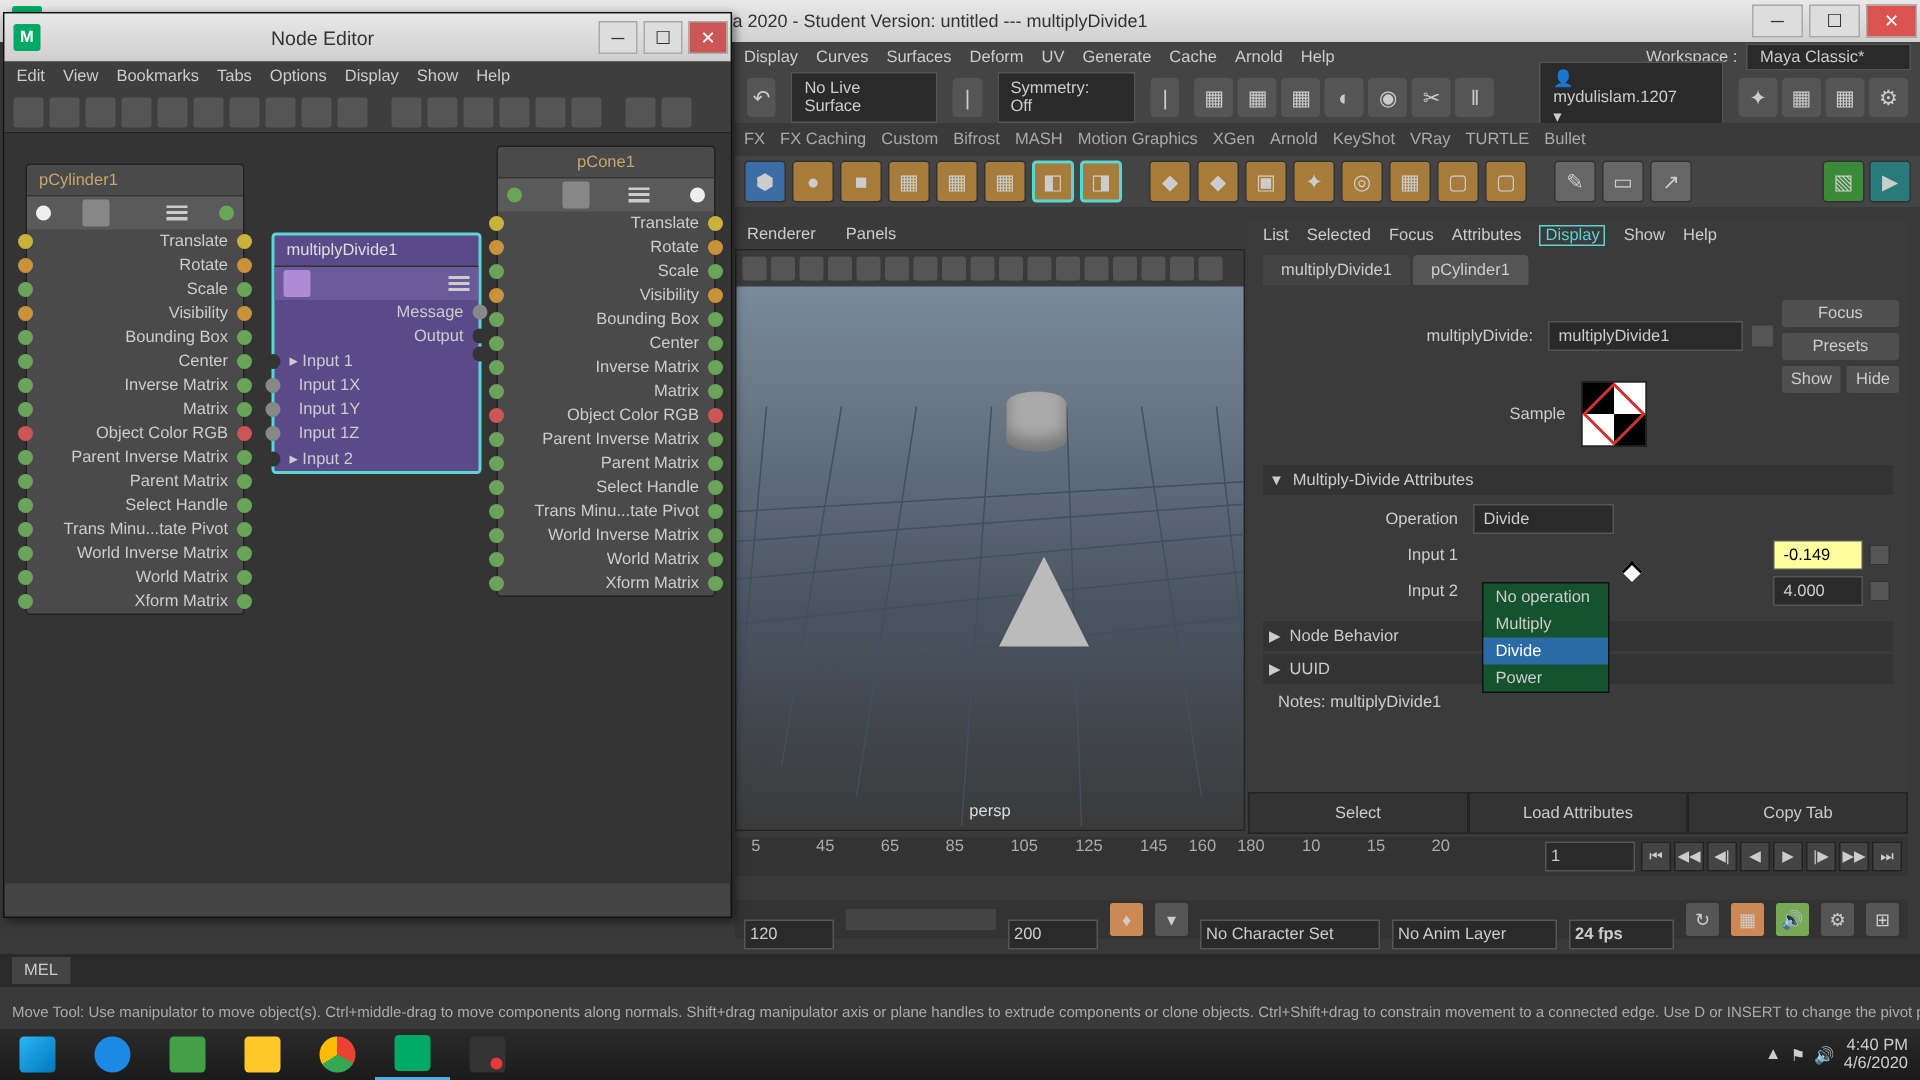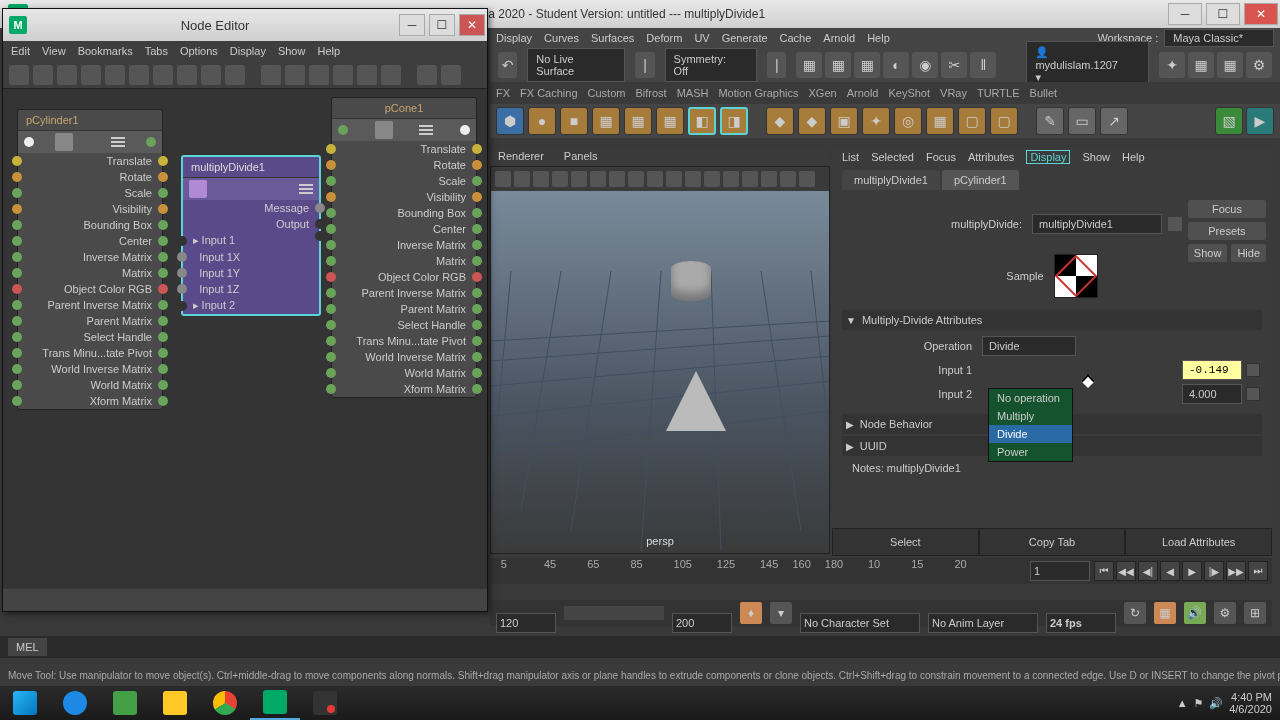--- a/index.html
+++ b/index.html
@@ -341,21 +341,21 @@
         <span>Multiply-Divide Attributes</span>
       </div>
       <div class="ae-attrs">
         <div class="ae-attr-row">
           <label>Operation</label>
           <div class="afld" style="width:94px;">Divide</div>
         </div>
         <div class="ae-attr-row">
           <label>Input 1</label>
           <div style="width:200px;"></div>
-          <div class="afld hl" style="width:60px;font-family:Liberation Mono, monospace;">-0.149</div>
+          <div class="afld hl" style="width:60px;">-0.149</div>
           <div class="slot"></div>
         </div>
         <div class="ae-attr-row">
           <label>Input 2</label>
           <div style="width:200px;"></div>
           <div class="afld" style="width:60px;">4.000</div>
           <div class="slot"></div>
         </div>
       </div>
     </div>
@@ -367,22 +367,22 @@
       <span class="tri">▶</span>
       <span>UUID</span>
     </div>
     <div class="ae-notes">
       <span>Notes:</span>
       <span>multiplyDivide1</span>
     </div>
   </div>
   <div class="ae-btm">
     <div class="b">Select</div>
+    <div class="b">Load Attributes</div>
     <div class="b">Copy Tab</div>
-    <div class="b">Load Attributes</div>
   </div>
 </div>
 
 <div class="op-menu">
   <div class="opi">No operation</div>
   <div class="opi">Multiply</div>
   <div class="opi sel">Divide</div>
   <div class="opi">Power</div>
 </div>
 <div class="cursor-arrow"></div>

